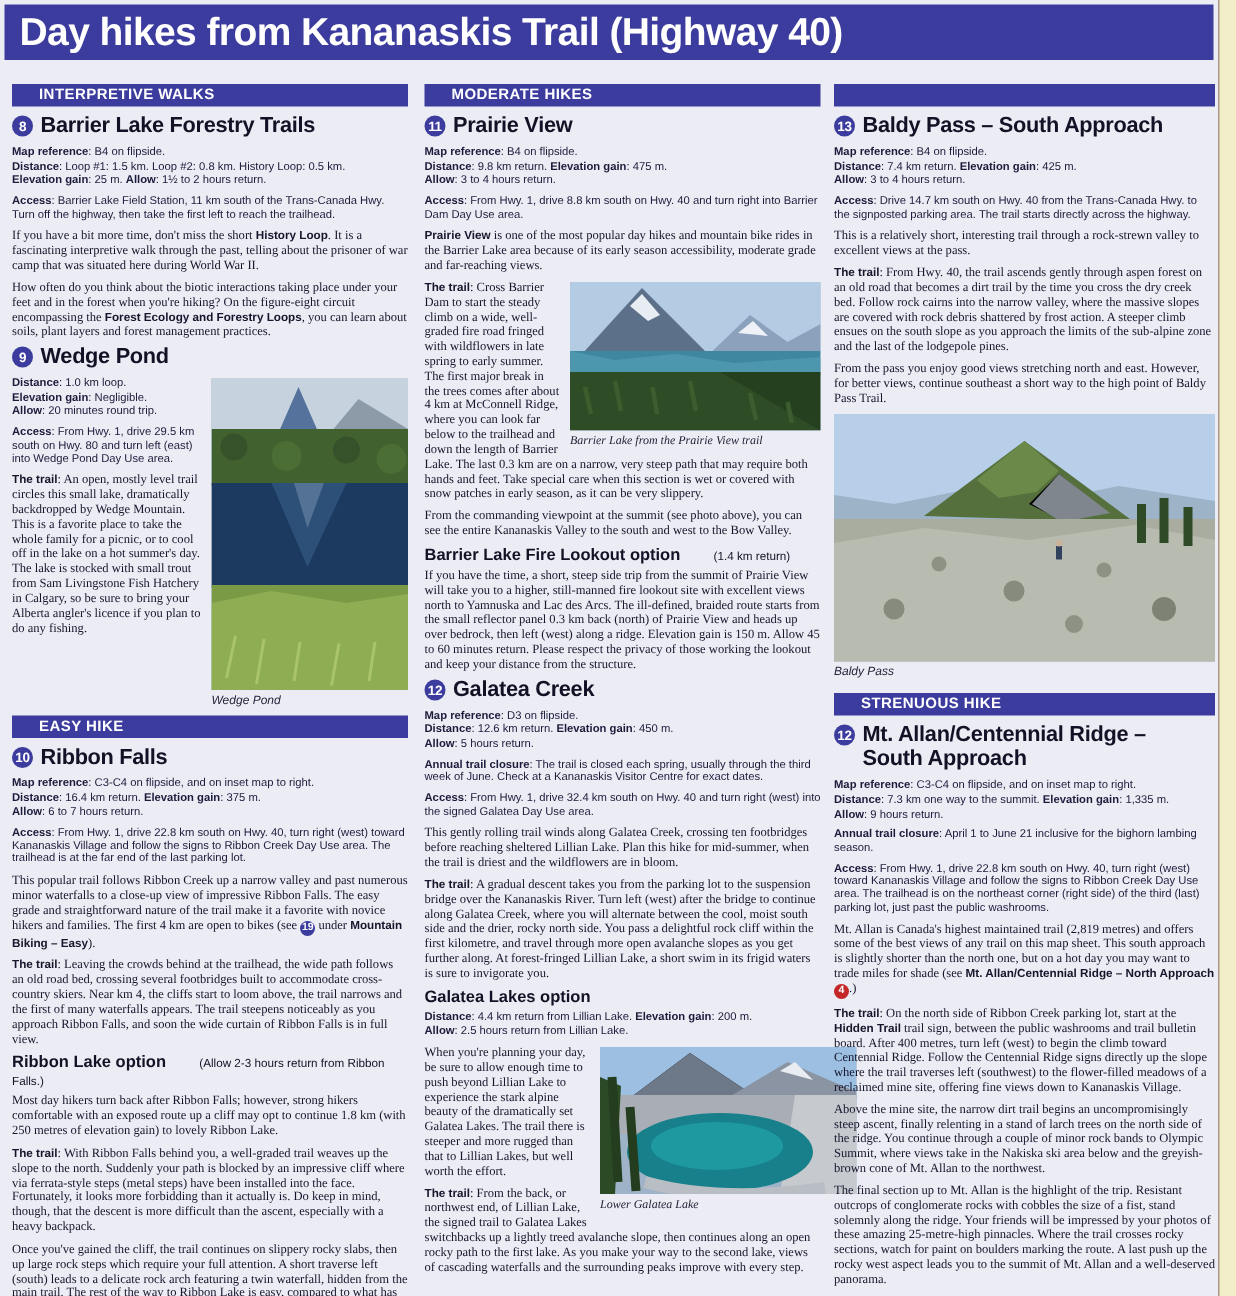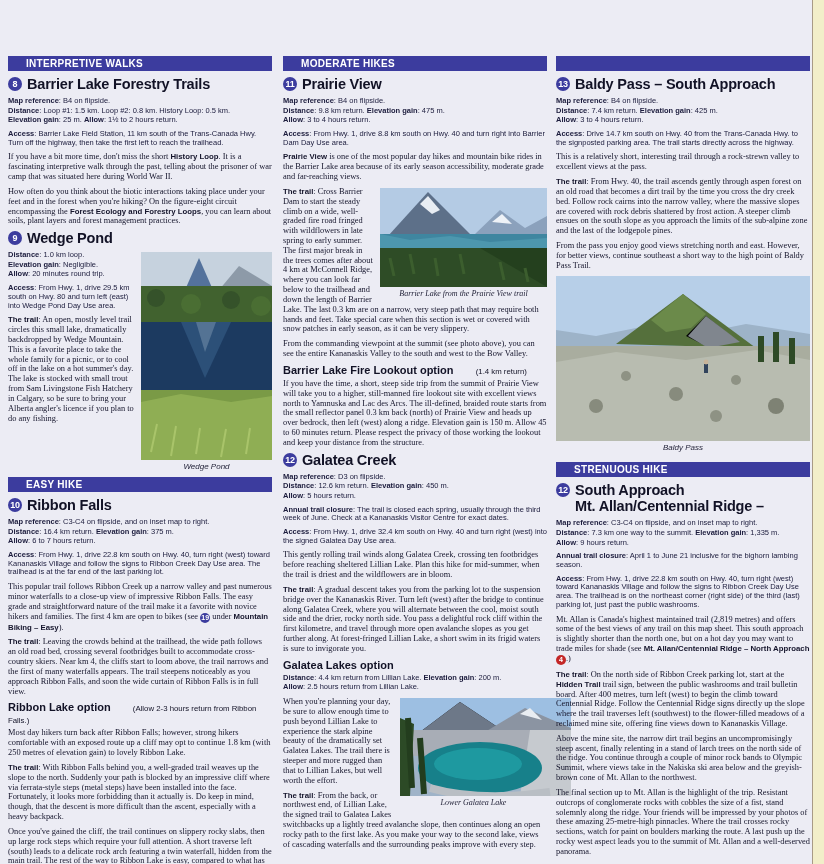--- a/index.html
+++ b/index.html
@@ -23,30 +23,31 @@
   .sans-p{font-size:7.5px;line-height:1.16;color:#1b1b3c;margin:0 0 5px 0;}
   .serif-p{font-family:"Liberation Serif",serif;font-size:8.4px;line-height:1.17;color:#15152c;margin:0 0 5px 0;text-align:left;}
   .bseg{font-family:"Liberation Sans",sans-serif;font-weight:bold;}
   .serif-p .bseg{font-size:7.8px;}
   .ref{display:inline-block;width:10px;height:10px;border-radius:50%;background:#3c3c9e;color:#fff;
        font-family:"Liberation Sans",sans-serif;font-weight:bold;font-size:7px;line-height:10px;
        text-align:center;vertical-align:-1px;}
   .ref.red{background:#c32727;}
   .opt-h{font-size:11px;font-weight:bold;color:#121226;margin:3px 0 3px 0;}
   .opt-note{font-weight:normal;font-size:7.8px;padding-left:20px;}
-  .caption{font-size:8px;font-style:italic;color:#24243a;margin:2px 0 4px 0;white-space:nowrap;text-align:center;}
+  .caption{font-size:8px;font-style:italic;color:#24243a;margin:2px 0 4px 0;white-space:nowrap;}
   .float-r{float:right;margin:1px 0 2px 7px;}
   .photo{display:block;background:#9fb3c8;}
   .clr{clear:both;}
   .two-line span{display:block;}
 </style>
 </head>
 <body>
 
 <div class="page">
+  <div class="titlebar">Day hikes from Kananaskis Trail (Highway 40)</div>
   <div class="page-edge"></div>
 
   <div class="col col1">
     <div class="bar">INTERPRETIVE WALKS</div>
 
     <section>
       <h2 class="hike-h">
         <span class="hike-num">8</span>
         <span>Barrier Lake Forestry Trails</span>
       </h2>
@@ -244,22 +245,22 @@
         <div class="caption">Baldy Pass</div>
       </div>
     </section>
 
     <div class="bar" style="margin-top:10px;">STRENUOUS HIKE</div>
 
     <section>
       <h2 class="hike-h two-line">
         <span class="hike-num">12</span>
         <span>
+          <span>Mt. Allan/Centennial Ridge –</span>
           <span>South Approach</span>
-          <span>Mt. Allan/Centennial Ridge –</span>
         </span>
       </h2>
       <div class="meta">
         <div class="mline"><span class="bseg">Map reference</span><span>: C3-C4 on flipside, and on inset map to right.</span></div>
         <div class="mline"><span class="bseg">Distance</span><span>: 7.3 km one way to the summit. </span><span class="bseg">Elevation gain</span><span>: 1,335 m.</span></div>
         <div class="mline"><span class="bseg">Allow</span><span>: 9 hours return.</span></div>
       </div>
       <div class="sans-p"><span class="bseg">Annual trail closure</span><span>: April 1 to June 21 inclusive for the bighorn lambing season.</span></div>
       <div class="sans-p"><span class="bseg">Access</span><span>: From Hwy. 1, drive 22.8 km south on Hwy. 40, turn right (west) toward Kananaskis Village and follow the signs to Ribbon Creek Day Use area. The trailhead is on the northeast corner (right side) of the third (last) parking lot, just past the public washrooms.</span></div>
       <div class="serif-p"><span>Mt. Allan is Canada's highest maintained trail (2,819 metres) and offers some of the best views of any trail on this map sheet. This south approach is slightly shorter than the north one, but on a hot day you may want to trade miles for shade (see </span><span class="bseg">Mt. Allan/Centennial Ridge – North Approach</span><span> </span><span class="ref red">4</span><span>.)</span></div>

